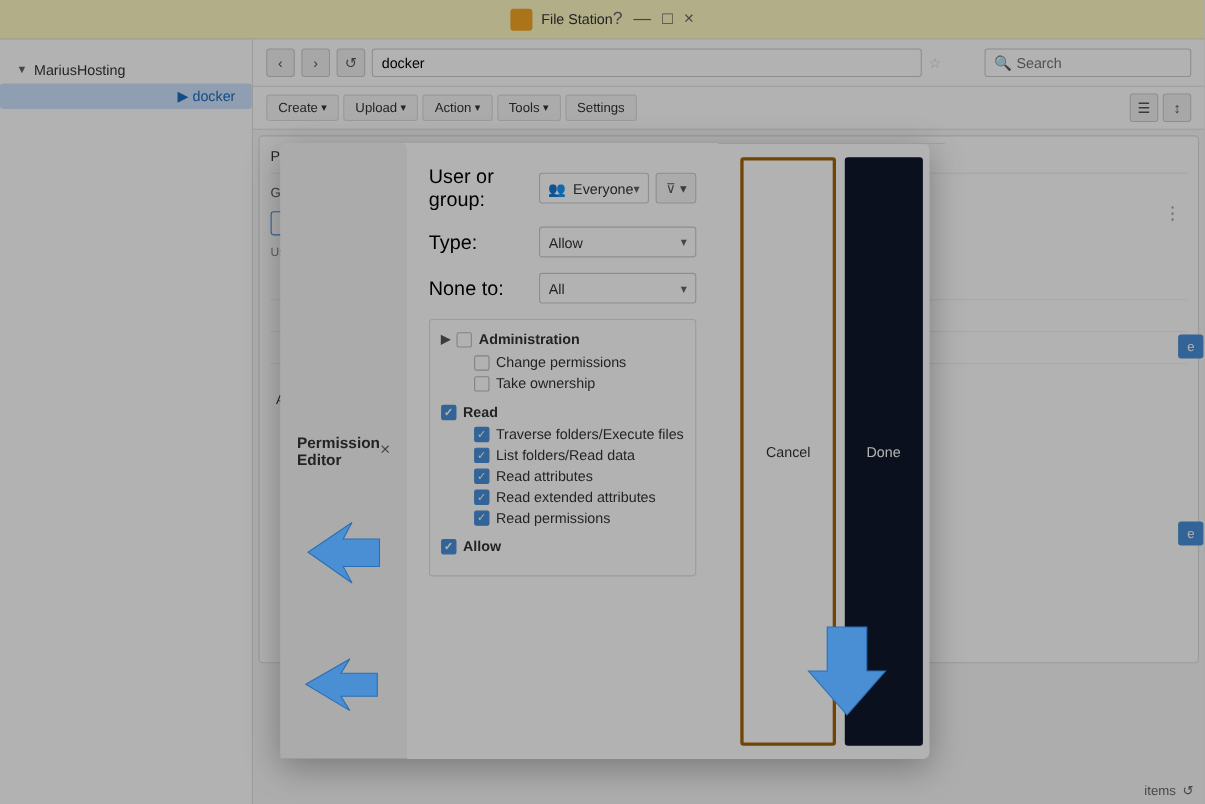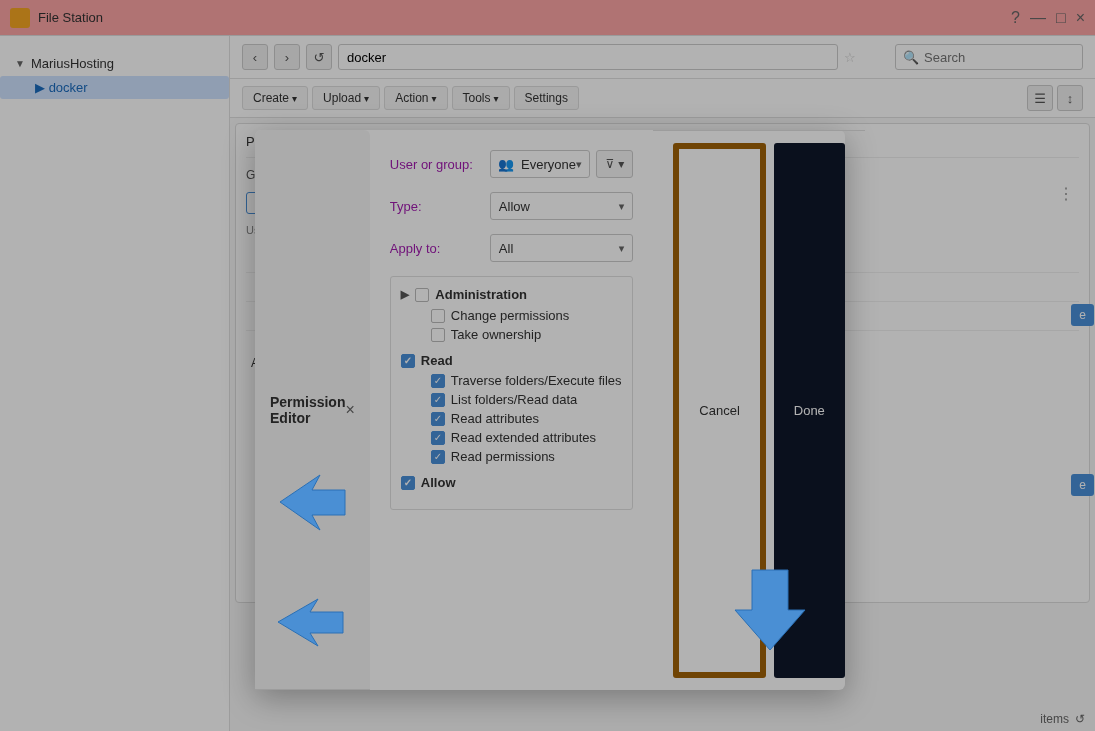--- a/index.html
+++ b/index.html
@@ -1,39 +1,39 @@
 <!DOCTYPE html>
 <html><head>
   <meta charset="utf-8">
   <style>
     * { box-sizing: border-box; margin: 0; padding: 0; }
     body { font-family: -apple-system, BlinkMacSystemFont, 'Segoe UI', Arial, sans-serif; font-size: 13px; background: #e8e8e8; width: 1095px; height: 731px; overflow: hidden; }
 
     
     .title-bar {
-      display: flex; align-items: center; justify-content: space-between;
-      background: #fca5a5; border-bottom: 1px solid #ddd;
+      display: flex; align-items: center; justify-content: center;
+      background: #fef9c3; border-bottom: 1px solid #ddd;
       height: 36px; padding: 0 10px;
     }
     .title-bar-left { display: flex; align-items: center; gap: 8px; }
     .title-icon { width: 20px; height: 20px; background: #f5a623; border-radius: 3px; }
     .title-text { font-size: 13px; font-weight: 500; color: #333; }
     .title-controls { display: flex; gap: 10px; }
     .title-control { color: #666; cursor: pointer; font-size: 16px; line-height: 1; }
 
     
     .main-layout { display: flex; height: calc(731px - 36px); }
 
     
     .sidebar { width: 230px; background: #fff; border-right: 1px solid #e0e0e0; padding: 10px 0; }
     .sidebar-group { padding: 5px 0; }
     .sidebar-item { display: flex; align-items: center; gap: 6px; padding: 5px 15px; cursor: pointer; color: #333; }
     .sidebar-item .arrow { font-size: 10px; color: #666; }
     .sidebar-item .label { font-size: 13px; }
-    .sidebar-sub-item { padding: 4px 15px 4px 35px; cursor: pointer; color: #333; font-size: 13px; border-radius: 3px; }
+    .sidebar-sub-item { padding: 4px 15px 4px 35px; cursor: pointer; color: #333; font-size: 13px; border-radius: 3px; text-align: right; }
     .sidebar-sub-item.active { background: #cfe2ff; color: #1a6cbf; }
 
     
     .content-area { flex: 1; background: #f8f8f8; display: flex; flex-direction: column; }
 
     
     .toolbar { background: #fff; border-bottom: 1px solid #e0e0e0; padding: 8px 12px; display: flex; align-items: center; gap: 6px; }
     .nav-btn { background: #f0f0f0; border: 1px solid #ccc; border-radius: 3px; width: 26px; height: 26px; cursor: pointer; display: flex; align-items: center; justify-content: center; color: #555; font-size: 13px; }
     .refresh-btn { background: #f0f0f0; border: 1px solid #ccc; border-radius: 3px; width: 26px; height: 26px; cursor: pointer; display: flex; align-items: center; justify-content: center; color: #555; }
     .path-input { flex: 1; max-width: 500px; border: 1px solid #ccc; border-radius: 3px; height: 26px; padding: 0 8px; font-size: 13px; background: #fff; }
@@ -53,21 +53,21 @@
     
     .overlay { position: fixed; top: 0; left: 0; width: 1095px; height: 731px; background: rgba(0,0,0,0.3); z-index: 100; }
     .dialog { background: #fff; border-radius: 6px; box-shadow: 0 8px 32px rgba(0,0,0,0.3); width: 590px; min-height: 560px; display: flex; position: absolute; top: 130px; left: 255px; }
     .dialog-header { background: #f5f5f5; border-radius: 6px 6px 0 0; border-bottom: 1px solid #e0e0e0; padding: 12px 15px; display: flex; justify-content: space-between; align-items: center; }
     .dialog-title { font-size: 14px; font-weight: 600; color: #333; }
     .dialog-close { cursor: pointer; color: #666; font-size: 16px; line-height: 1; }
     .dialog-body { padding: 20px; flex: 1; }
 
     
     .form-row { display: flex; align-items: center; margin-bottom: 14px; }
-    .form-label { width: 100px; font-size: 13px; color: #a21caf; flex-shrink: 0; }
+    .form-label { width: 100px; font-size: 18px; color: #000000; flex-shrink: 0; }
     .form-control { flex: 1; display: flex; align-items: center; gap: 6px; }
     .select-box { flex: 1; border: 1px solid #ccc; border-radius: 3px; height: 28px; padding: 0 8px; font-size: 13px; background: #fff; display: flex; align-items: center; justify-content: space-between; cursor: pointer; }
     .select-box .select-text { color: #333; display: flex; align-items: center; gap: 6px; }
     .select-box .caret { color: #666; font-size: 11px; }
     .filter-btn { border: 1px solid #ccc; border-radius: 3px; height: 28px; padding: 0 8px; background: #f5f5f5; cursor: pointer; display: flex; align-items: center; gap: 4px; color: #555; font-size: 12px; }
     .text-input { flex: 1; border: 1px solid #ccc; border-radius: 3px; height: 28px; padding: 0 8px; font-size: 13px; background: #fff; color: #666; }
 
     
     .permission-label { color: #4a90d9; font-size: 13px; font-weight: 500; margin-bottom: 12px; margin-top: 4px; }
 
@@ -83,21 +83,21 @@
     .perm-section-header { display: flex; align-items: center; gap: 6px; font-weight: 600; color: #333; font-size: 13px; padding: 3px 0; }
     .perm-section-header .checkbox.checked { background: #4a90d9; border-color: #4a90d9; }
 
     
     .permission-tree::-webkit-scrollbar { width: 8px; }
     .permission-tree::-webkit-scrollbar-track { background: #f5f5f5; }
     .permission-tree::-webkit-scrollbar-thumb { background: #ccc; border-radius: 4px; }
 
     
     .dialog-footer { padding: 12px 20px; border-top: 1px solid #e0e0e0; display: flex; justify-content: flex-end; gap: 8px; }
-    .btn-cancel { border: 6px solid #a16207; background: #fff; border-radius: 3px; padding: 6px 20px; cursor: pointer; font-size: 13px; color: #333; }
+    .btn-cancel { border: 3px solid #a16207; background: #fff; border-radius: 3px; padding: 6px 20px; cursor: pointer; font-size: 13px; color: #333; }
     .btn-done { background: #0f172a; border: none; border-radius: 3px; padding: 6px 20px; cursor: pointer; font-size: 13px; color: #fff; font-weight: 500; }
 
     
     .user-row { display: flex; align-items: center; gap: 8px; padding: 6px 10px; border-bottom: 1px solid #f0f0f0; }
     .user-icon { color: #666; font-size: 14px; }
     .user-name { font-size: 13px; color: #333; }
   </style>
 </head>
 <body>
 
@@ -256,21 +256,21 @@
       <span class="form-label">Type:</span>
       <div class="form-control">
         <div class="select-box" style="flex:1;">
           <span class="select-text">Allow</span>
           <span class="caret">▾</span>
         </div>
       </div>
     </div>
 
     <div class="form-row">
-      <span class="form-label">Apply to:</span>
+      <span class="form-label">None to:</span>
       <div class="form-control">
         <div class="select-box" style="flex:1;">
           <span class="select-text">All</span>
           <span class="caret">▾</span>
         </div>
       </div>
     </div>
 
 
     <div class="permission-tree">

